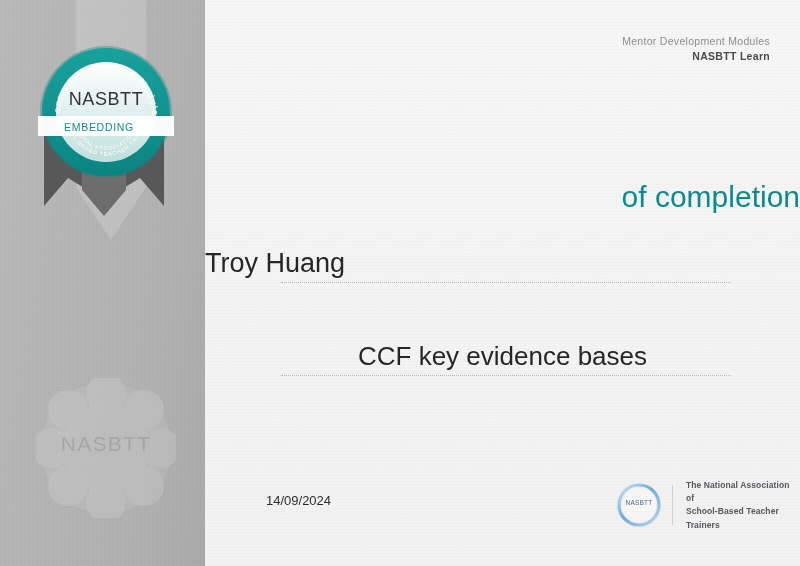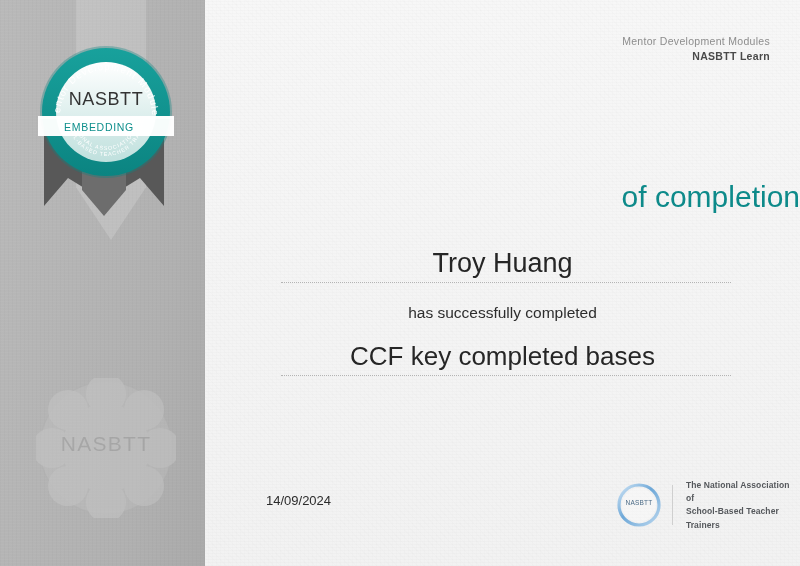--- a/index.html
+++ b/index.html
@@ -69,21 +69,21 @@
     position:absolute;left:205px;right:0;top:108px;text-align:center;
     font-family:"Liberation Serif", serif;font-size:64px;color:#2f2f2f;
     letter-spacing:.5px;
   }
   .subtitle{
     position:absolute;left:188px;right:0;top:180px;text-align:right;
     font-size:30px;color:#0d8a8a;font-weight:400;
   }
   
   .recipient{
-    position:absolute;left:205px;right:0;top:248px;text-align:center;
+    position:absolute;left:205px;right:0;top:248px;text-align:left;
     font-size:27px;color:#262626;
   }
   .rule{
     position:absolute;left:281px;width:450px;height:0;
     border-top:1px dotted #b4b4b4;
   }
   .rule-top{top:282px;}
   .rule-bottom{top:375px;}
   .middle{
     position:absolute;left:205px;right:0;top:304px;text-align:center;
@@ -179,22 +179,21 @@
 
   <div class="hdr">
     <div class="l1">Mentor Development Modules</div>
     <div class="l2">NASBTT Learn</div>
   </div>
 
   <div class="subtitle">of completion</div>
 
   <div class="recipient">Troy Huang</div>
   <div class="rule rule-top"></div>
-  <div class="middle">has successfully completed</div>
-  <div class="course">CCF key completed bases</div>
+  <div class="course">CCF key evidence bases</div>
   <div class="rule rule-bottom"></div>
 
   <div class="date">14/09/2024</div>
 
   <div class="footer">
     <div class="flogo">
       <svg width="60" height="48" viewBox="0 0 60 48" aria-hidden="true">
         <defs>
           <linearGradient id="ringg" x1="0" y1="0" x2="1" y2="1">
             <stop offset="0%" stop-color="#cfe4f5"></stop>

